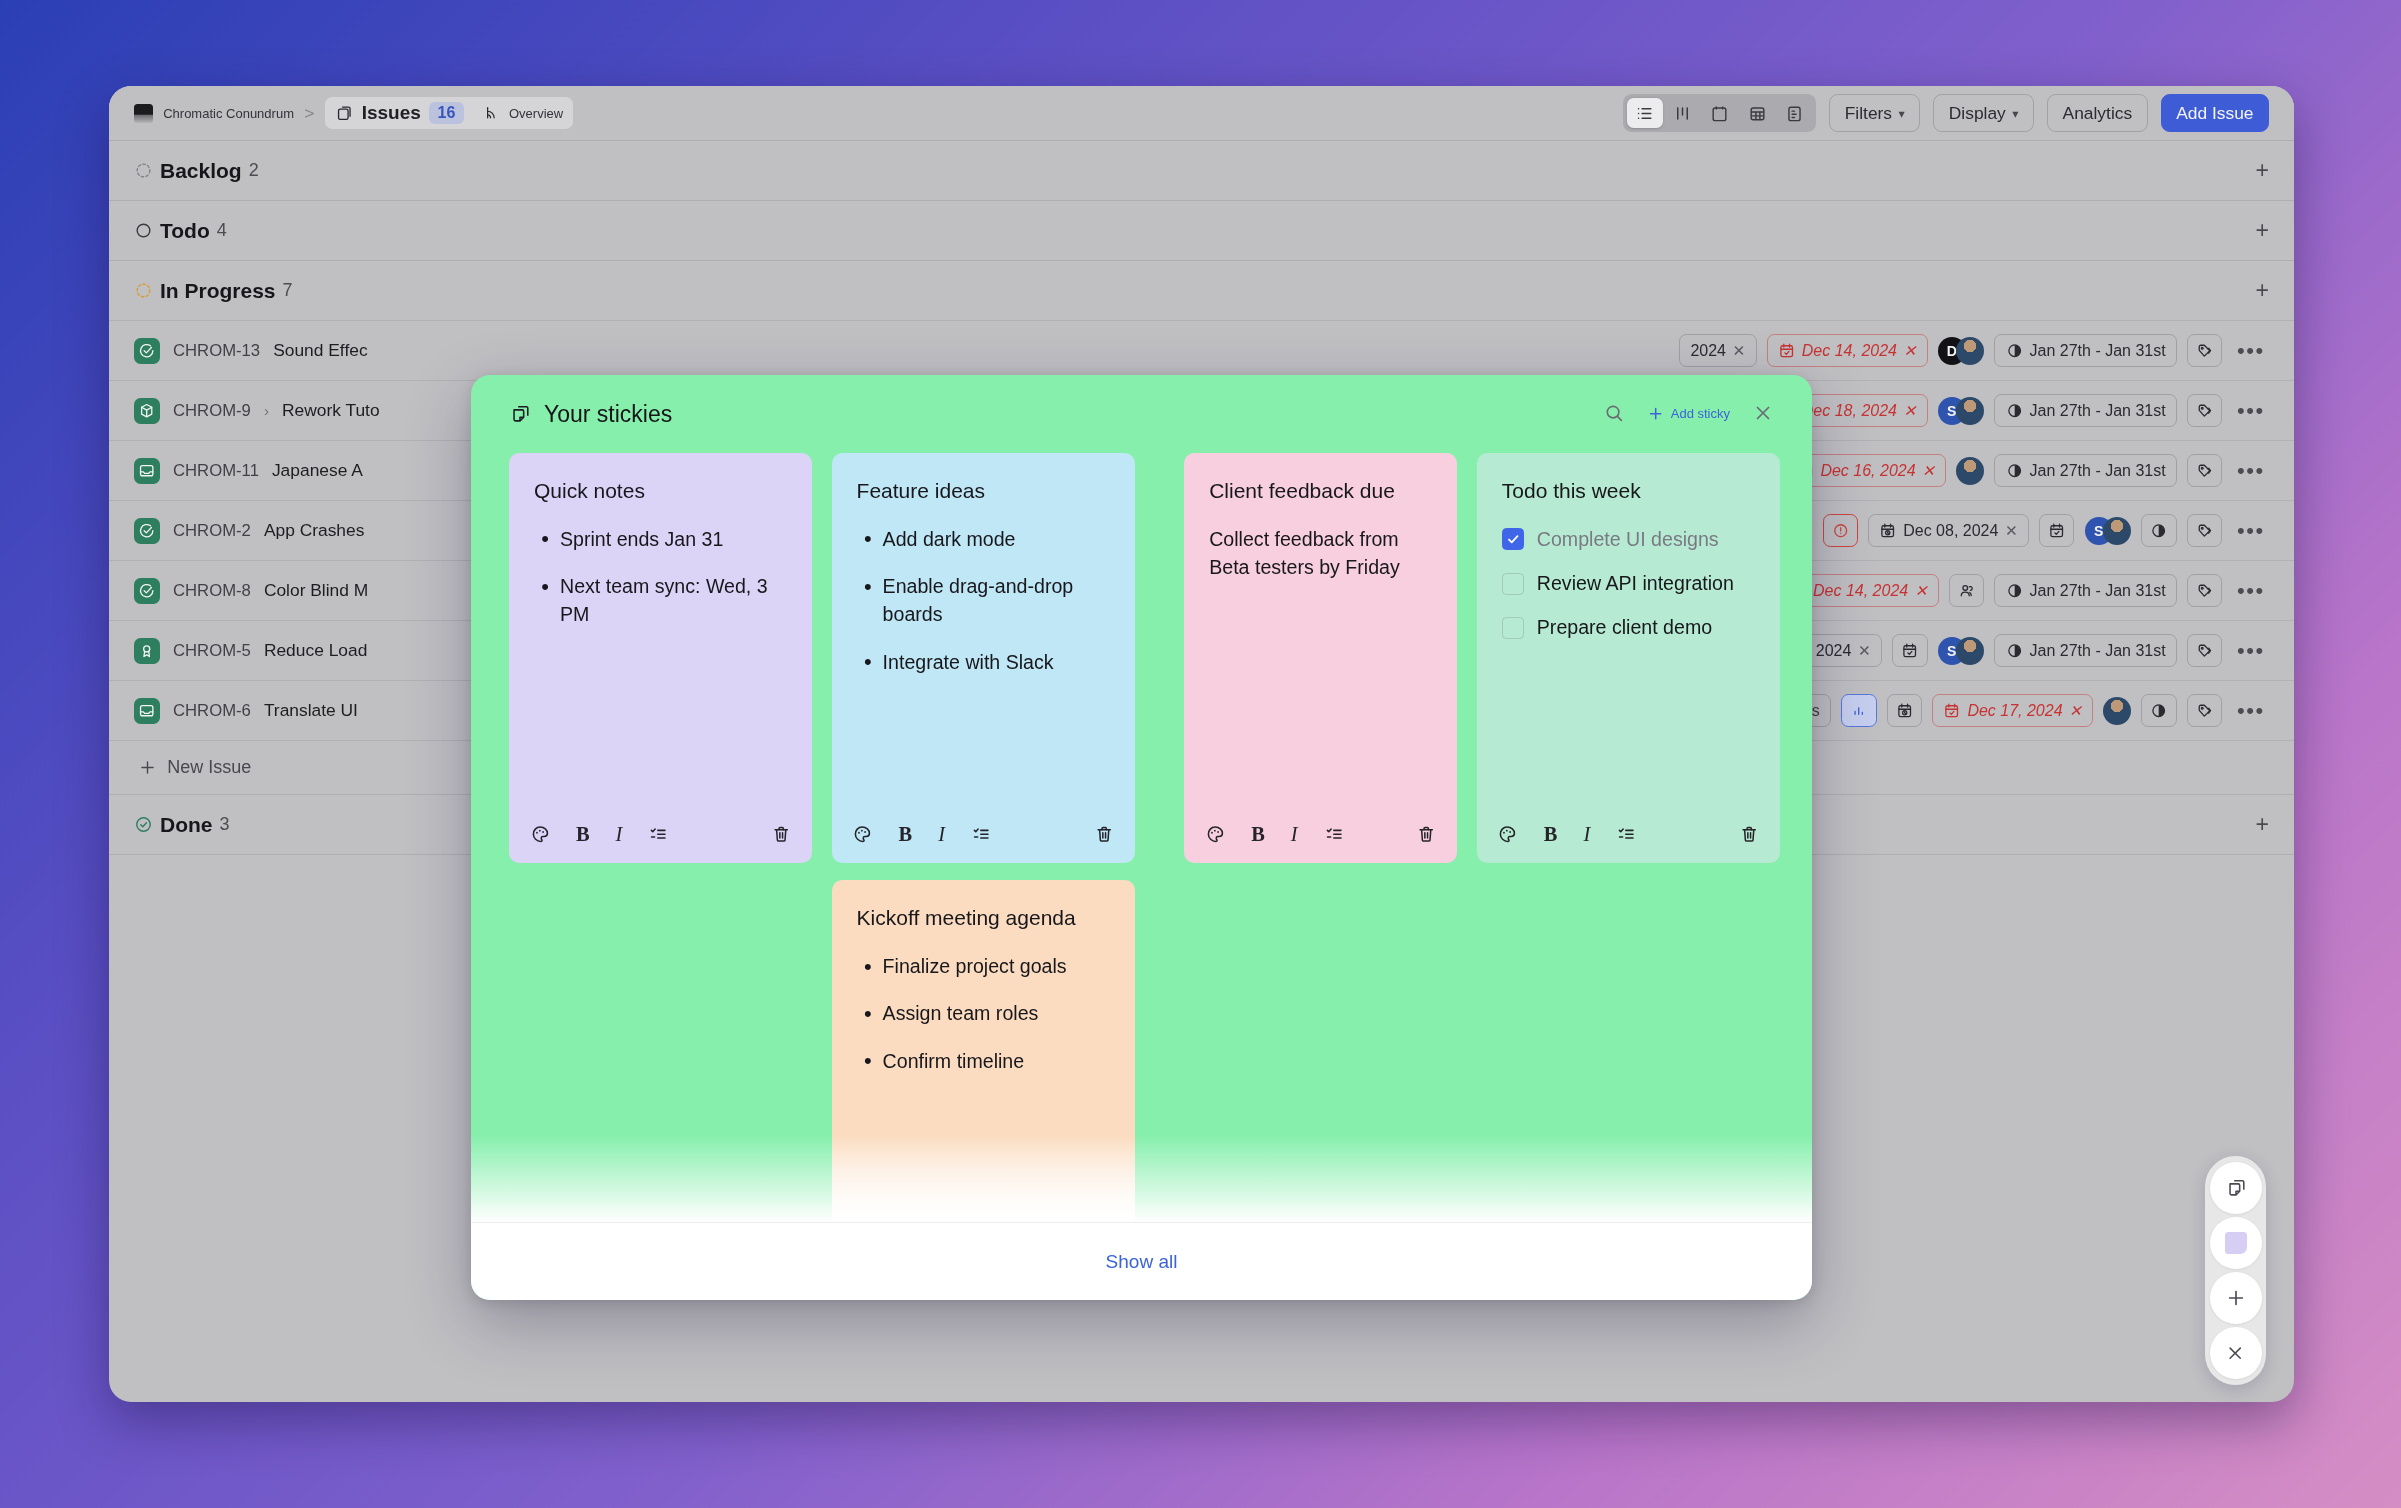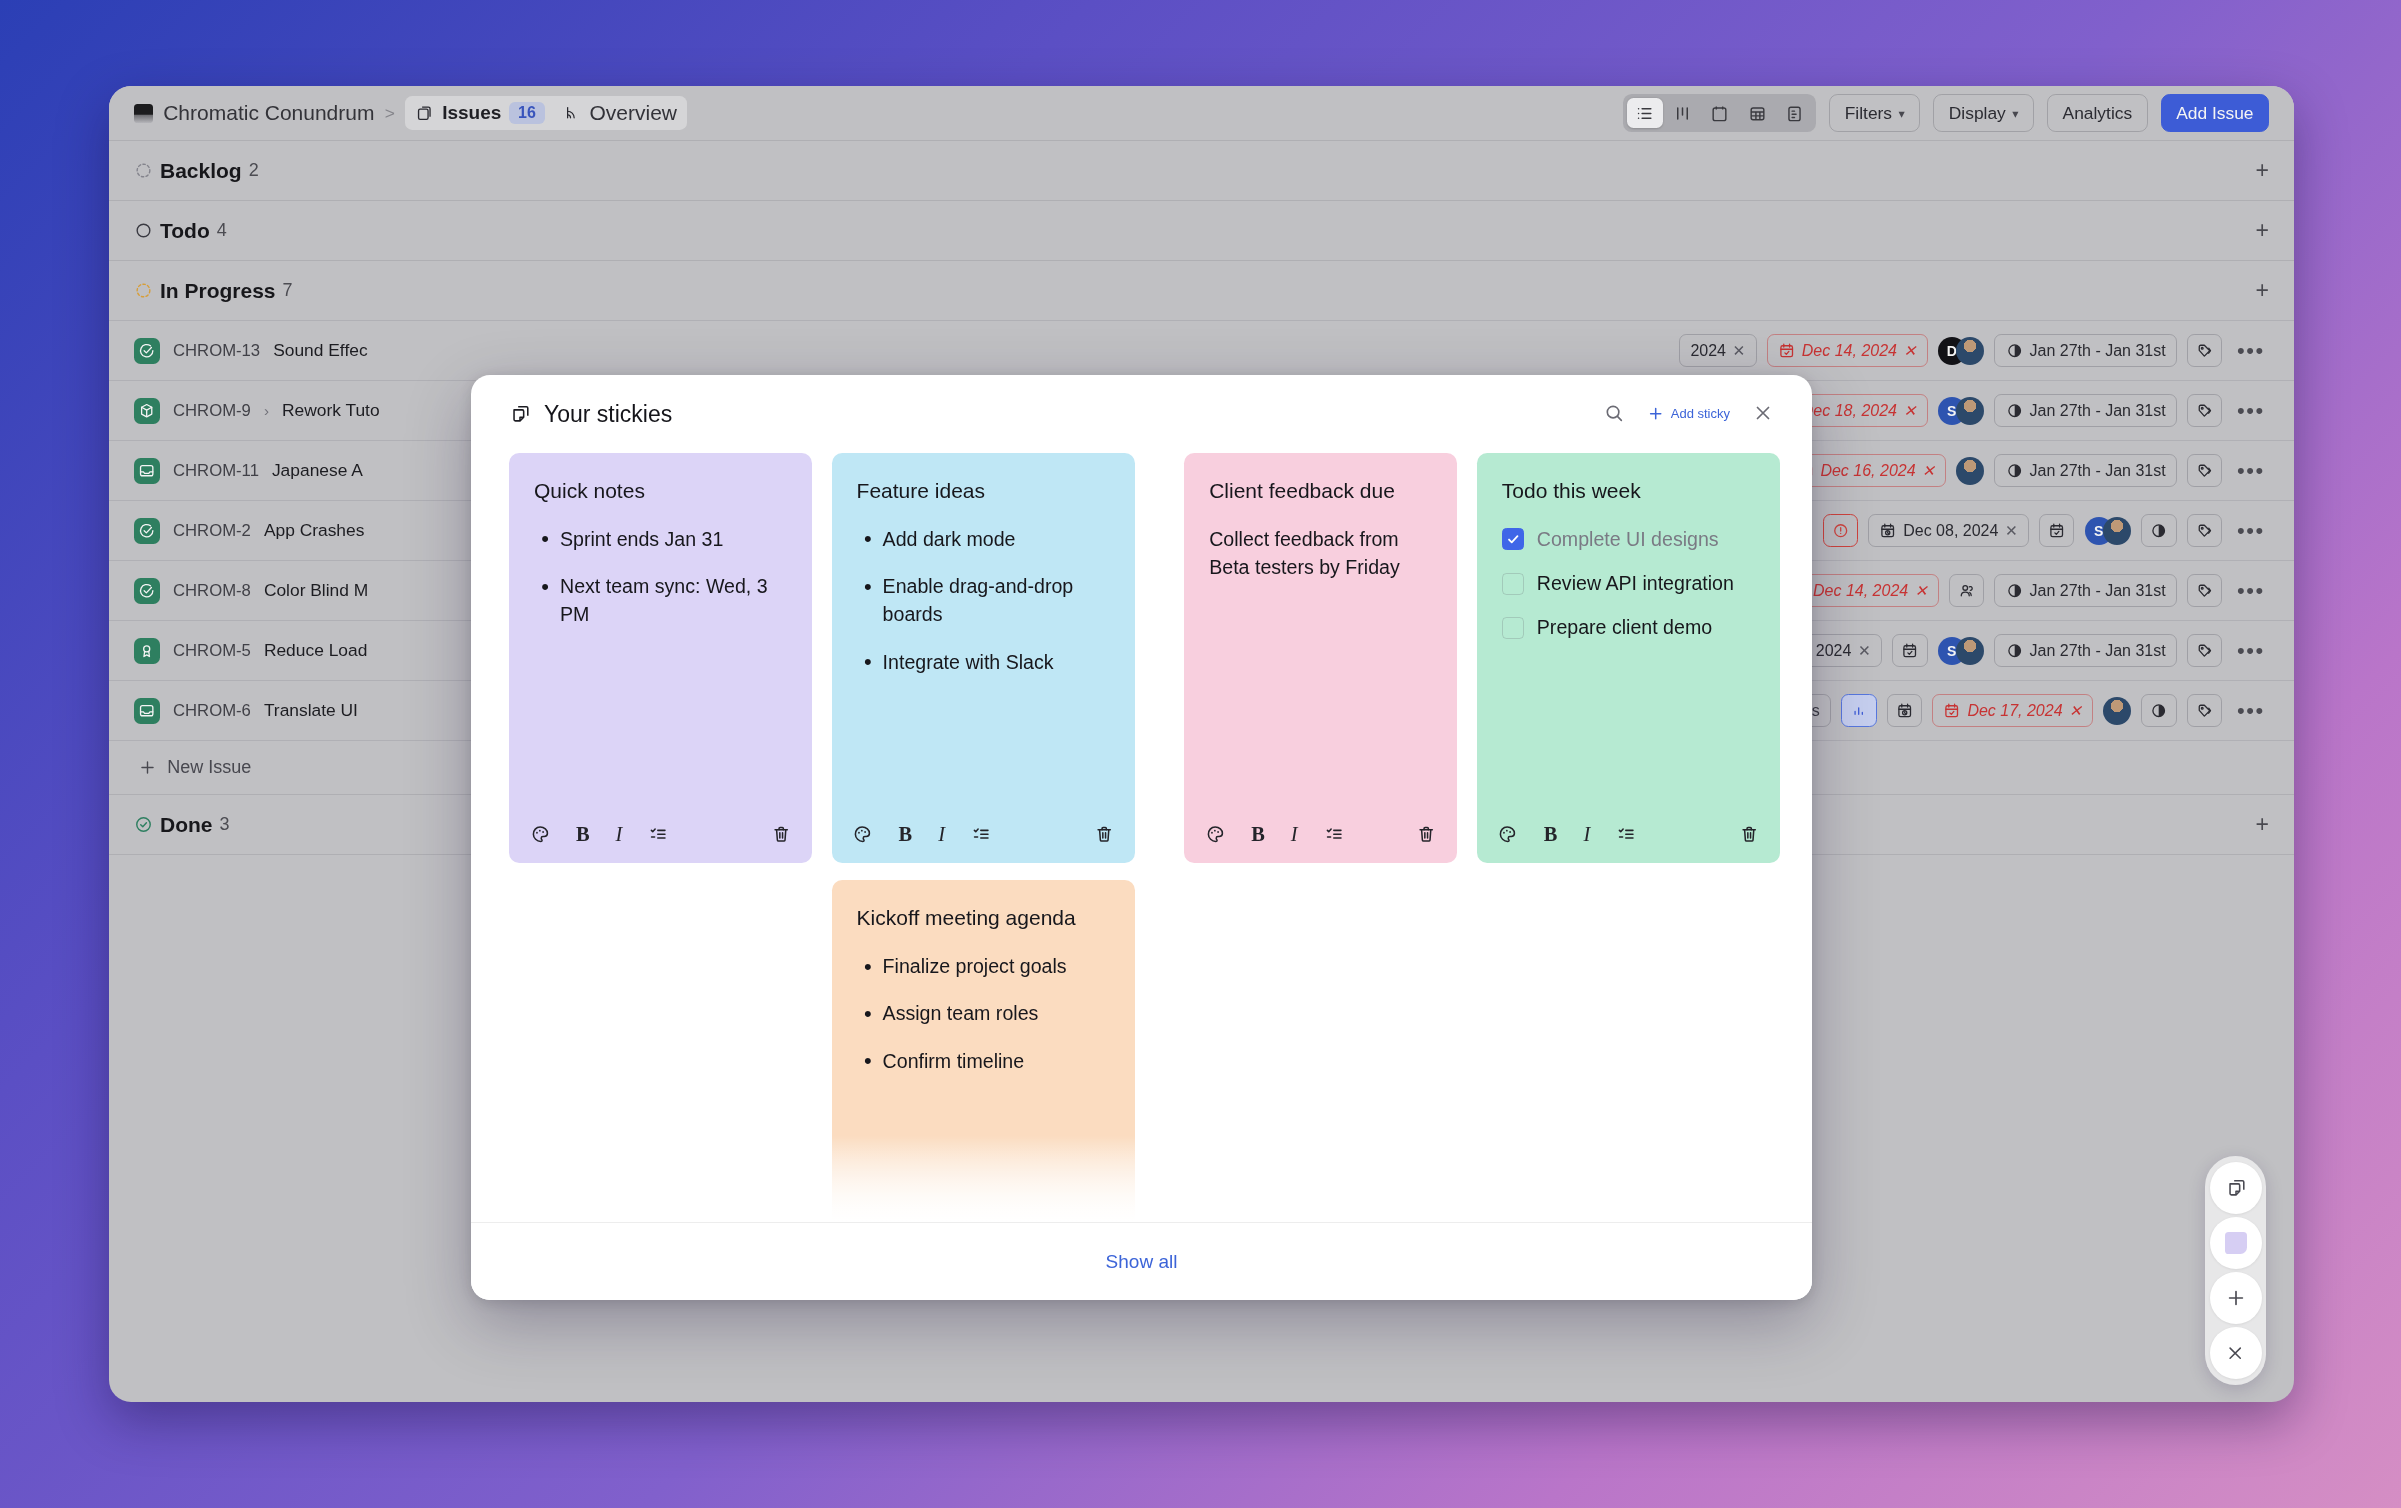--- a/index.html
+++ b/index.html
@@ -29,21 +29,21 @@
     display: flex; align-items: center;
     padding: 0 25px;
     background: #c9c9cc;
   }
   .breadcrumb { display: flex; align-items: center; gap: 10.2px; }
   .project-logo {
     width: 19px; height: 19px; border-radius: 3.6px;
     background: linear-gradient(180deg,#1c1c1e 0%,#1c1c1e 55%,#6d6d72 56%,#bdbdc2 100%);
     flex: none;
   }
-  .crumb-text { font-size: 21px; color: #34343a; white-space: nowrap; }
+  .crumb-text { font-size: 13px; color: #34343a; white-space: nowrap; }
   .crumb-sep { color: #8a8a90; font-size: 17.4px; }
   .crumb-chip {
     display: flex; align-items: center; gap: 8px;
     background: rgba(255,255,255,.42);
     border-radius: 7.3px; padding: 5.1px 10.2px;
   }
   .crumb-strong { font-size: 19px; color: #1f1f24; font-weight: 600; }
   .count-pill {
     background: #c2cbe8; color: #3a57c4; font-size: 16px; font-weight: 600;
     border-radius: 5.8px; padding: 2.2px 8.7px;
@@ -142,21 +142,21 @@
 
   
   #modal-backdrop {
     position: absolute; inset: 0;
     background: rgba(30,30,40,.05);
   }
   #stickies-modal {
     position: absolute;
     left: 362px; top: 289px;
     width: 1341px; height: 925px;
-    background: #ffffff;
+    background: #86efac;
     border-radius: 19px;
     box-shadow: 0 22px 65px rgba(25,15,55,.30), 0 2.9px 13px rgba(0,0,0,.12);
     display: flex; flex-direction: column;
     overflow: hidden;
   }
   #modal-header {
     height: 78px; flex: none;
     display: flex; align-items: center;
     padding: 0 38px;
   }

